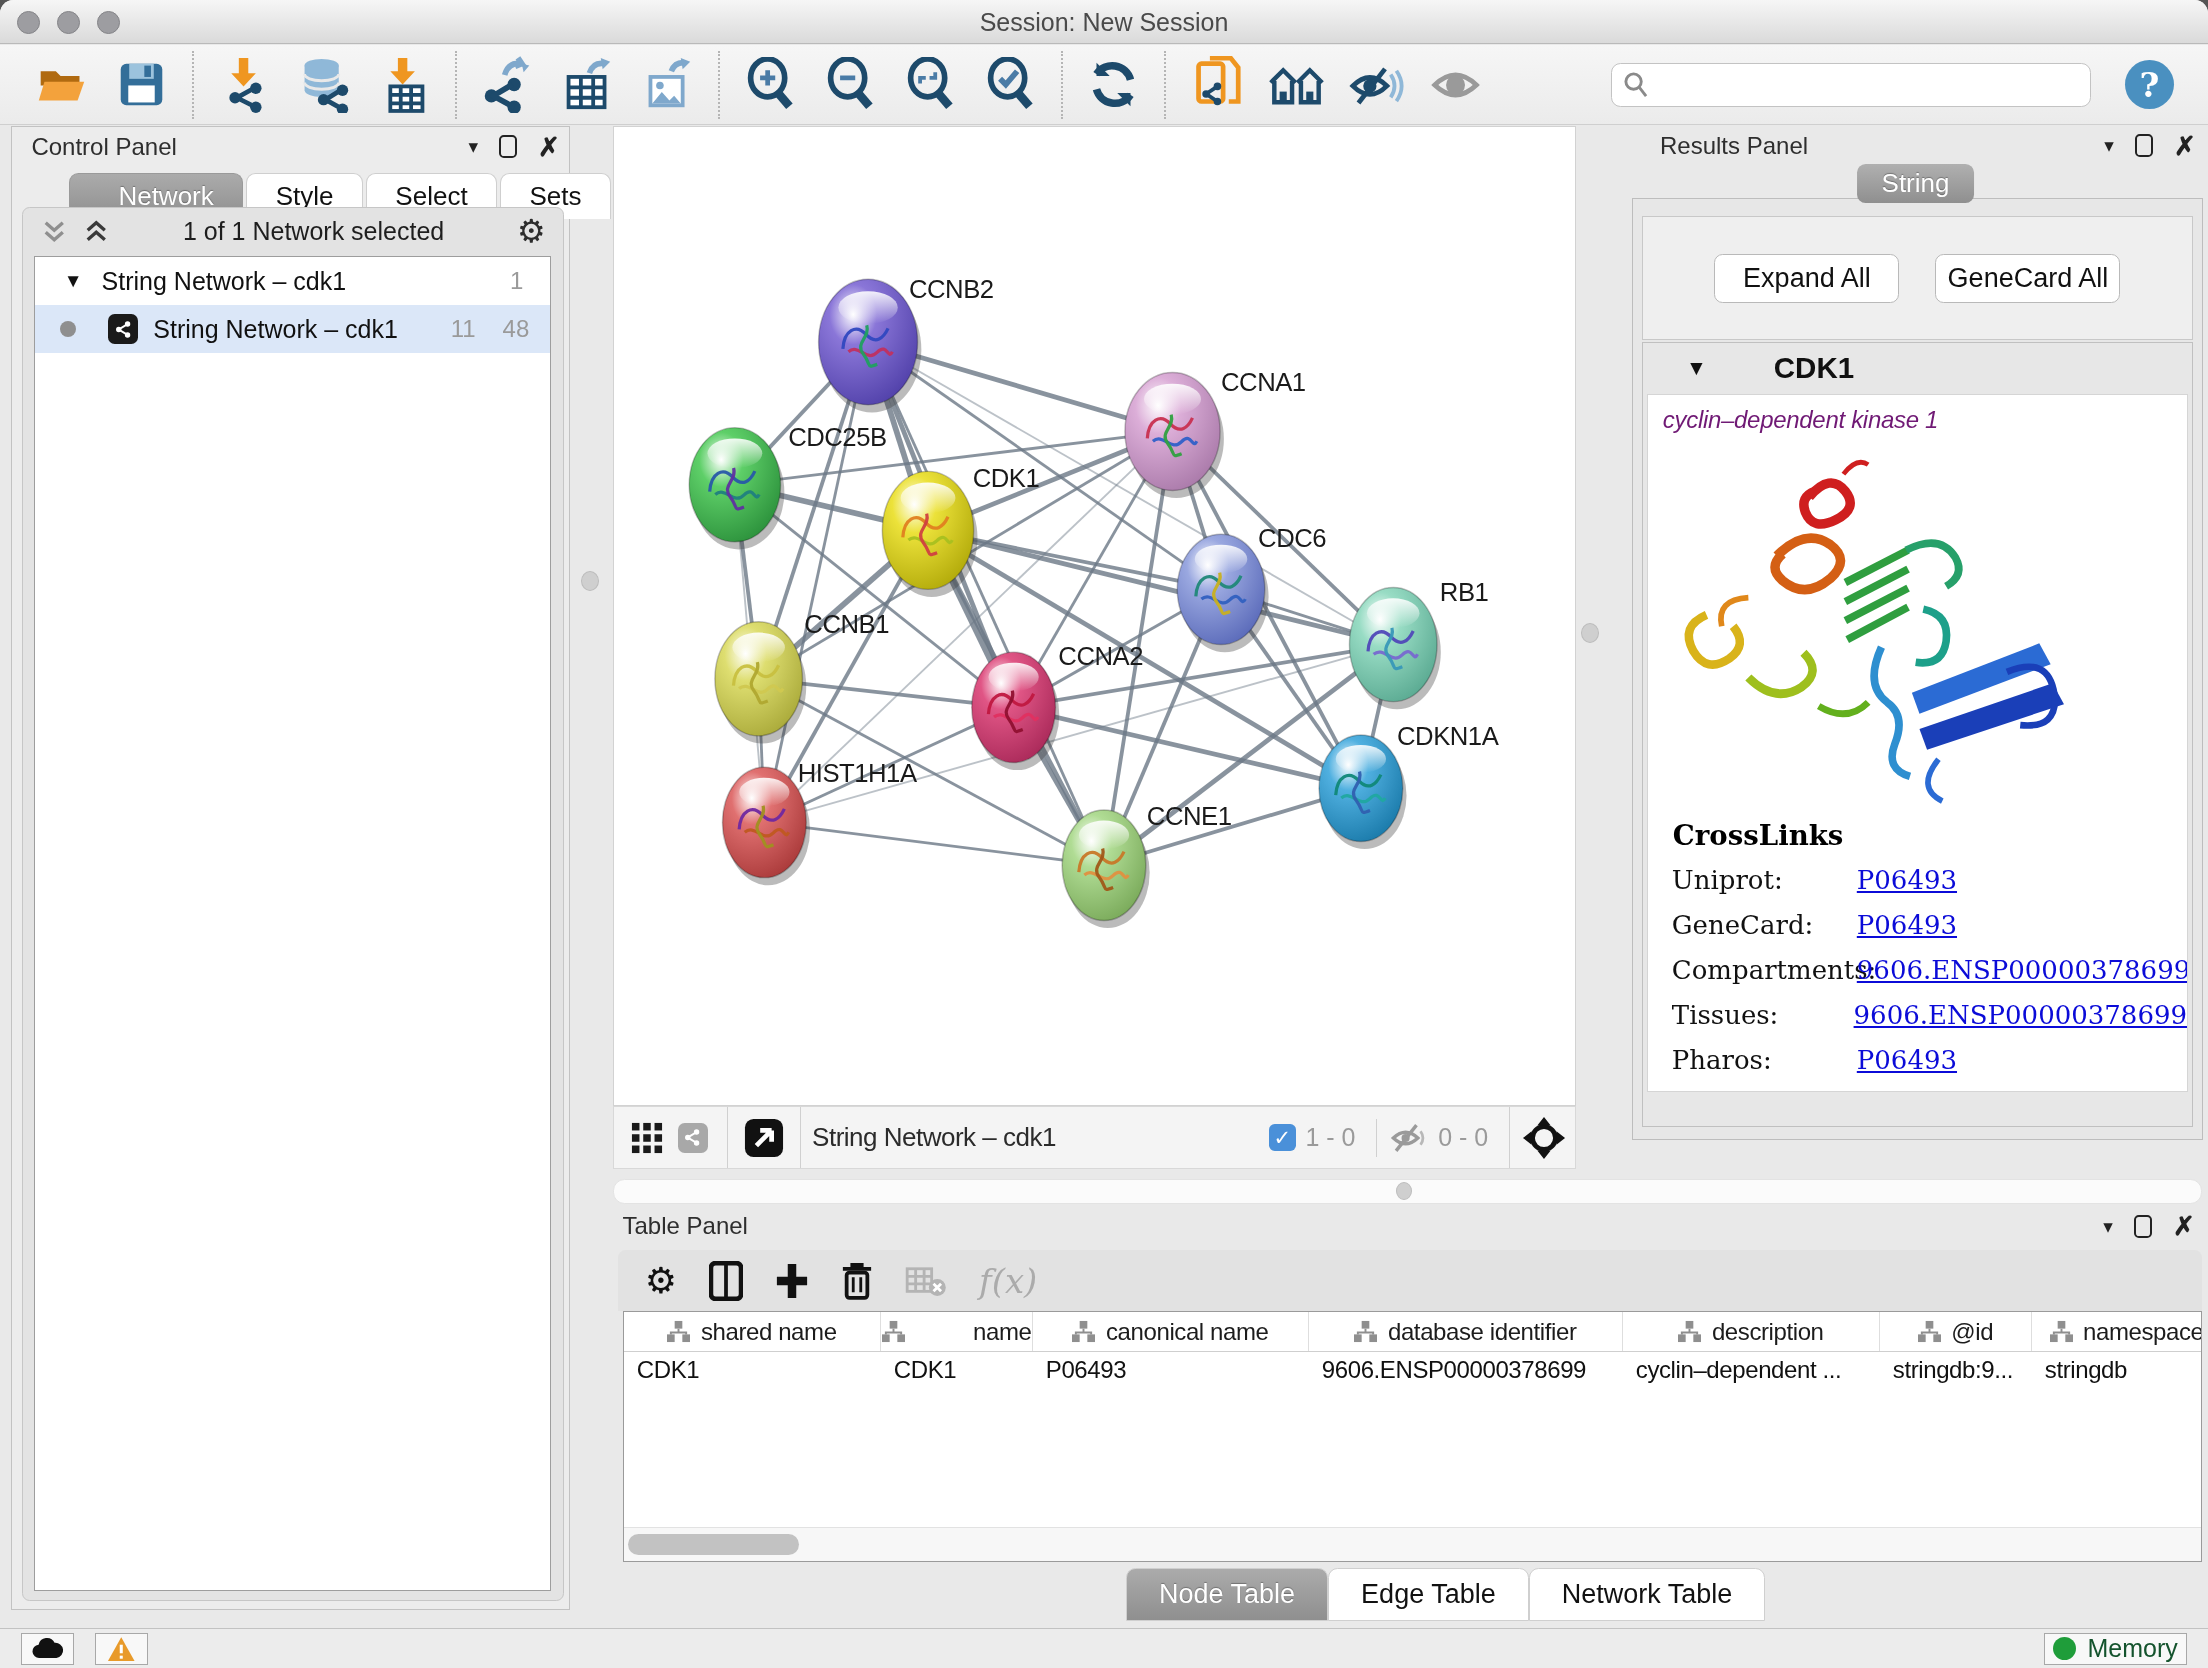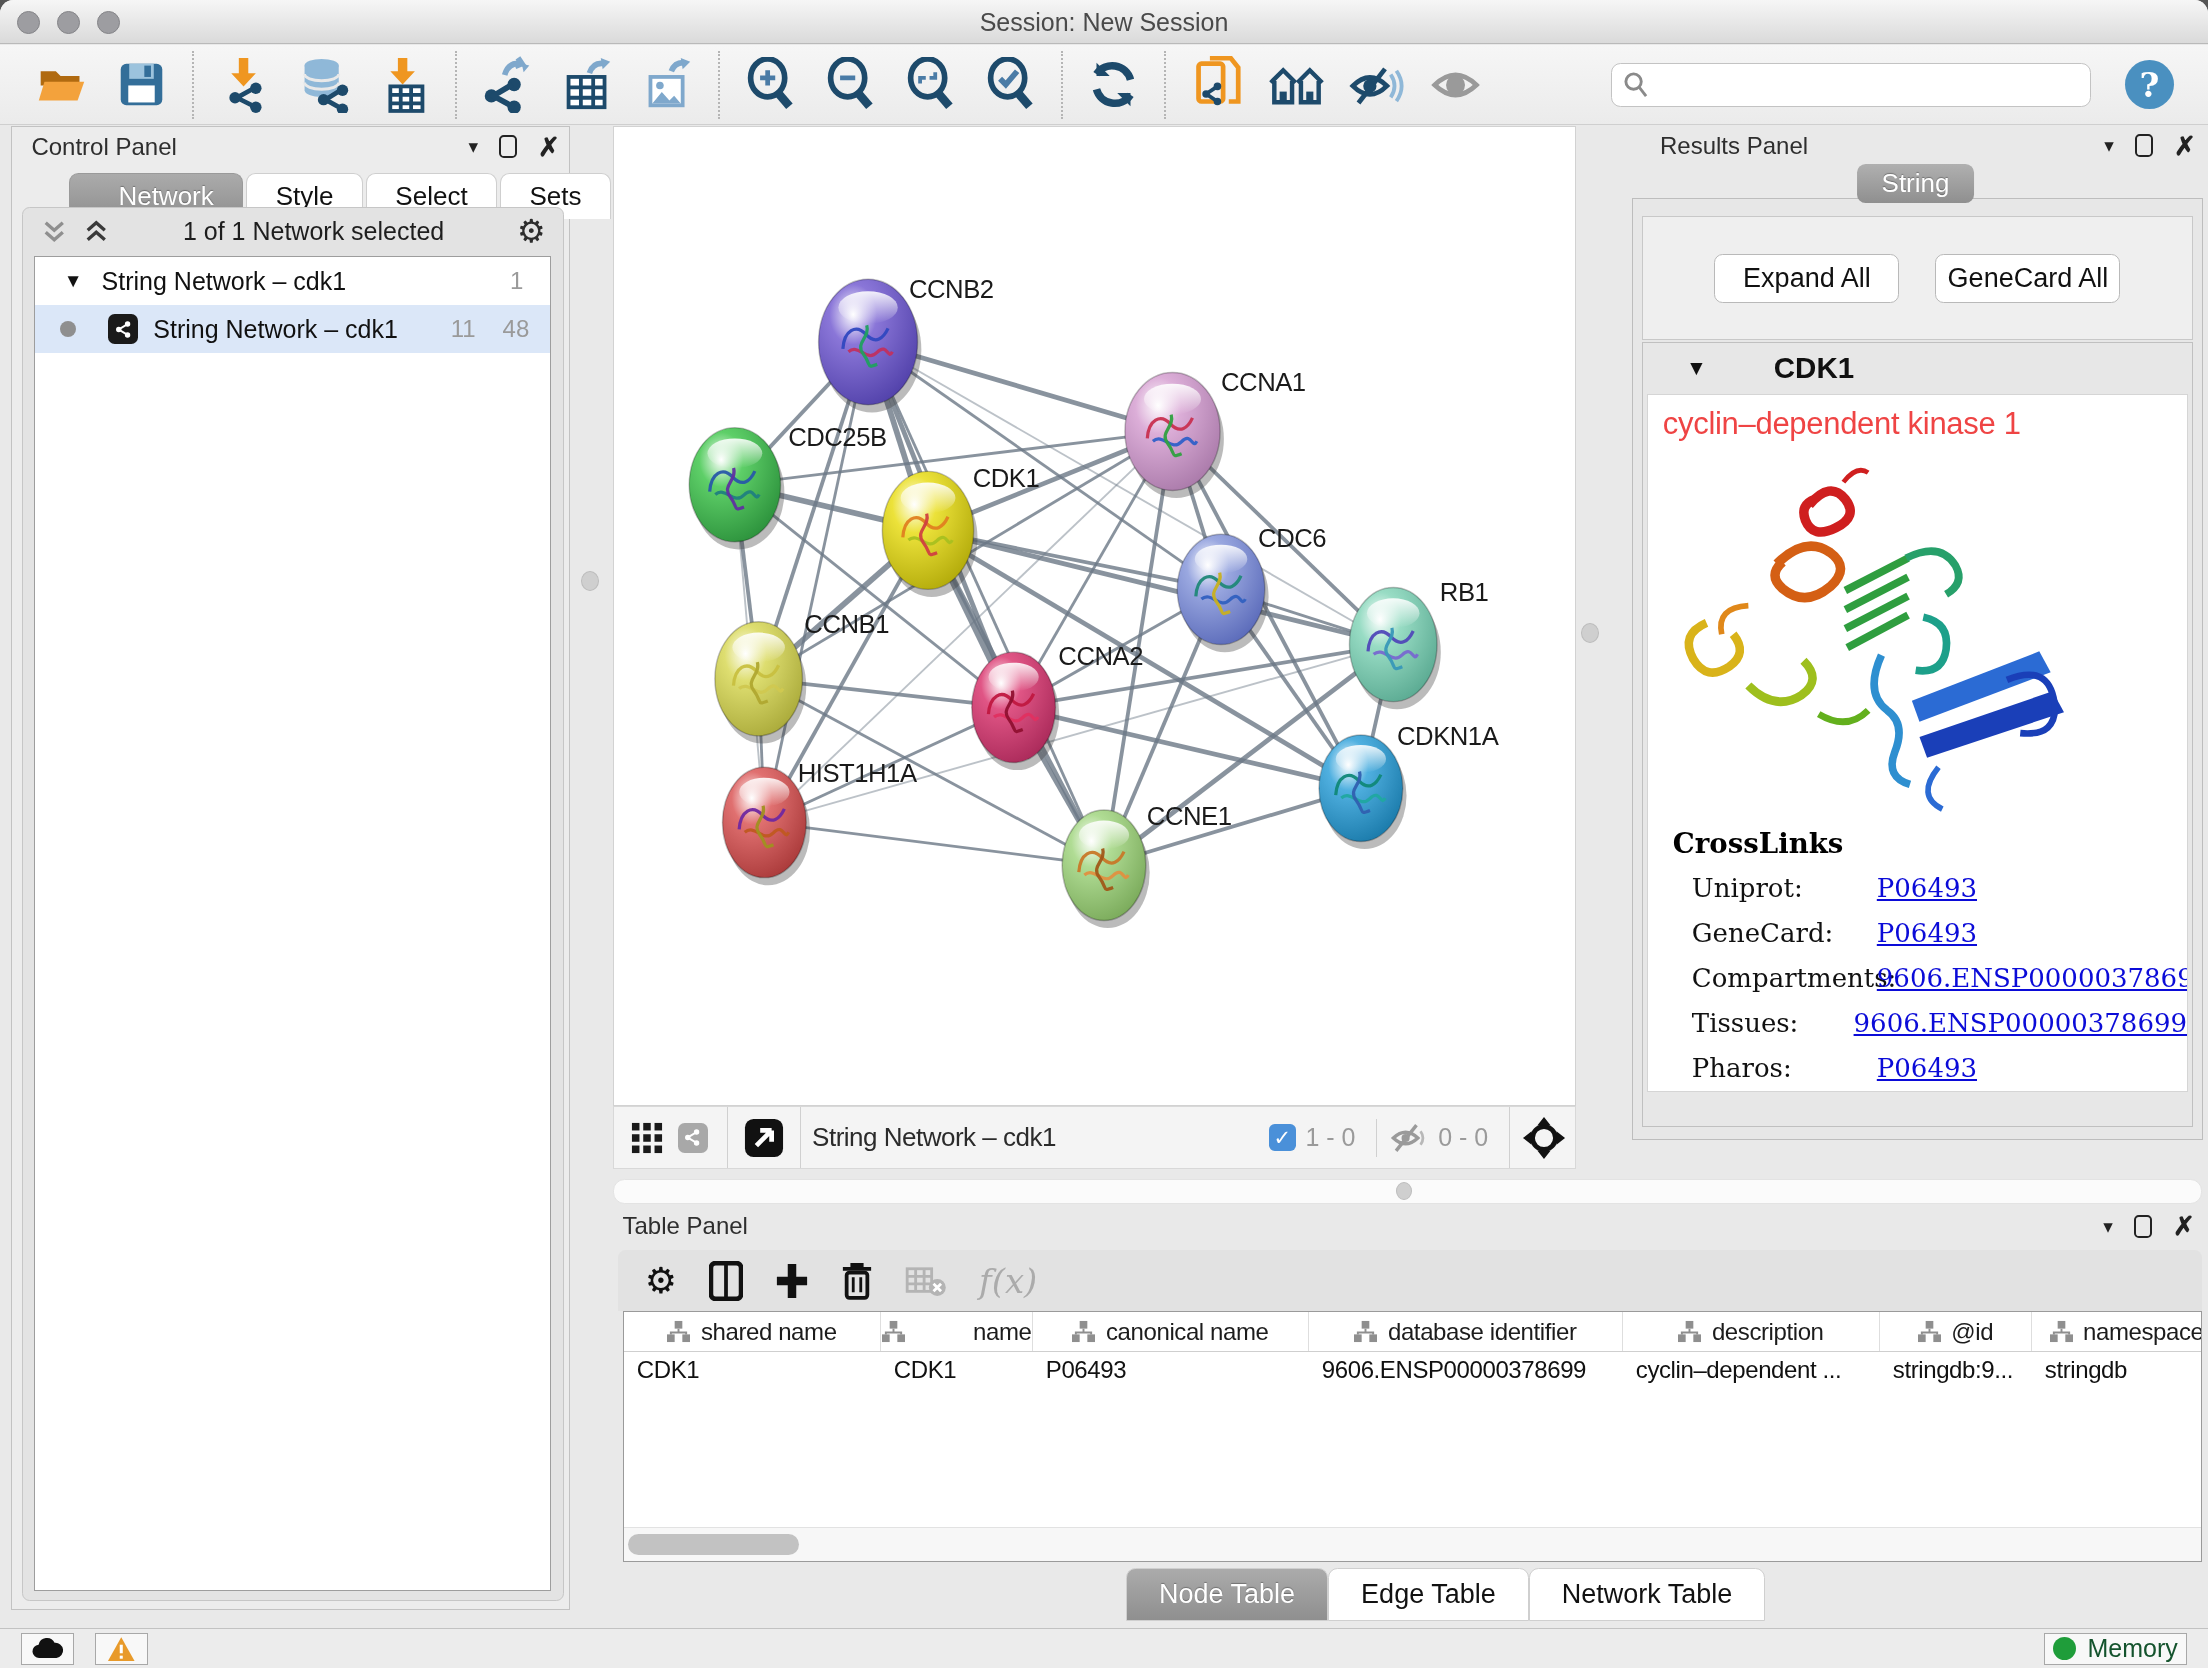--- a/index.html
+++ b/index.html
@@ -97,26 +97,26 @@
   .rp-btn { min-width:185px; height:49px; background:#fff; border:1px solid #b9b9b9;
     border-radius:8.6px; font-size:27px; color:#111; display:flex; align-items:center;
     justify-content:center; }
   .entry { position:absolute; left:9.5px; right:9.5px; top:143px; bottom:11.4px;
     border:1px solid #c0c0c0; background:#e7e7e7; }
   .entry-head { height:49px; display:flex; align-items:center; padding-left:43px; }
   .entry-head .tri { font-size:21px; color:#111; }
   .entry-name { font-size:29.5px; font-weight:bold; color:#111; margin-left:67px; }
   .entry-card { position:absolute; left:3.8px; right:3.8px; top:51px; bottom:34px;
     background:#fff; border:1px solid #d5d5d5; overflow:hidden; }
-  .entry-desc { font-size:31px; color:#ef4444; padding:11.4px 0 0 15px; letter-spacing:-0.3px; }
+  .entry-desc { font-size:24px; color:#701a75; padding:11.4px 0 0 15px; letter-spacing:-0.3px;font-style:italic; }
   .xl-title { font-family:"DejaVu Serif",serif; font-weight:bold; font-size:27.6px;
     color:#000; margin:15px 0 5.7px 25px; }
   .xl-row { display:flex; font-family:"DejaVu Serif",serif; font-size:26px;
     height:45px; align-items:center; }
-  .xl-label { width:185px; margin-left:44px; color:#111; }
+  .xl-label { width:185px; margin-left:24px; color:#111; }
   .xl-val { color:#0b0bd8; text-decoration:underline; }
 
   
   .table-panel { position:absolute; left:613px; top:1210px; width:1595px; height:407px; }
   .tp-head { position:absolute; left:9.5px; right:13.3px; top:0; height:32px;
     display:flex; align-items:center; }
   .tp-head .pctrl { margin-left:auto; }
   .tp-toolbar { position:absolute; left:4.8px; right:5.7px; top:40px; height:61px;
     background:#e2e2e2; border-radius:7.6px 7.6px 0 0; display:flex; align-items:center;
     gap:32px; padding-left:27px; }

